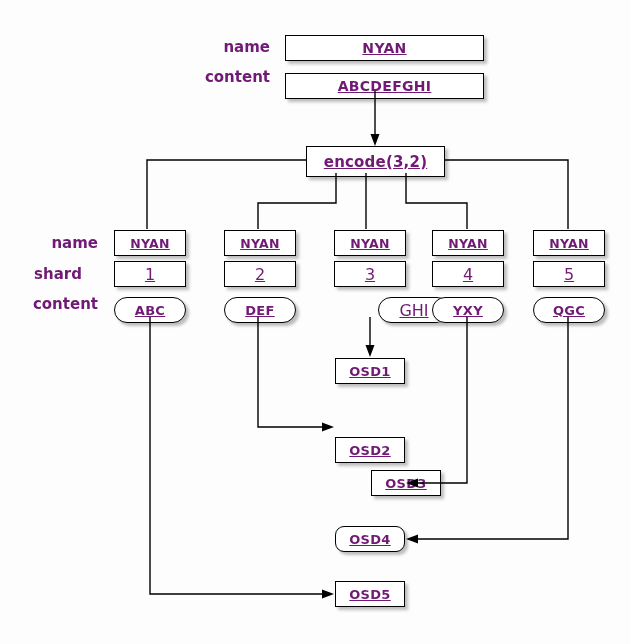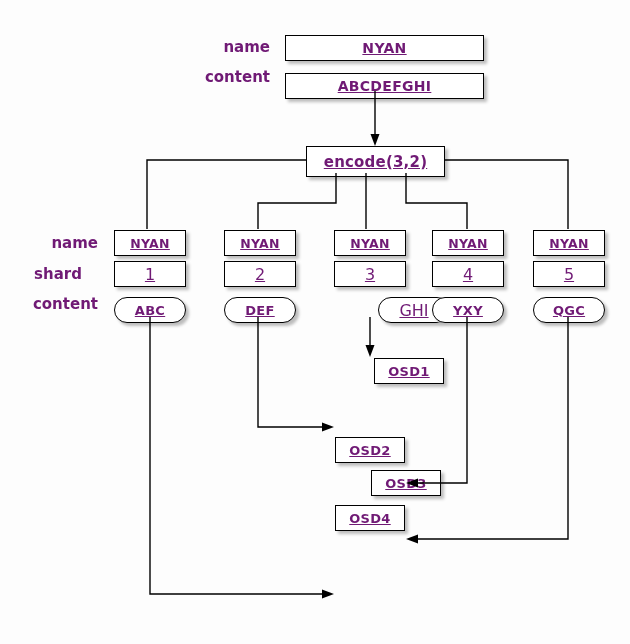--- a/index.html
+++ b/index.html
@@ -96,24 +96,25 @@
     <div class="box row-shard" style="left:432px;">4</div>
     <div class="box row-content" style="left:432px;">YXY</div>
   </div>
 
   <div class="col" id="col-5">
     <div class="box row-name" style="left:533px;">NYAN</div>
     <div class="box row-shard" style="left:533px;">5</div>
     <div class="box row-content" style="left:533px;">QGC</div>
   </div>
 
-  <div class="box osd" style="top:358px;margin-left:39px;">OSD1</div>
+  <div class="box osd" style="top:358px;">OSD1</div>
   <div class="box osd" style="top:414px;margin-top:23px;">OSD2</div>
   <div class="box osd" style="top:470px;margin-left:36px;">OSD3</div>
-  <div class="box osd" style="top:505px;">OSD4</div>
+  <div class="box osd" style="top:526px;border-radius:9px;">OSD4</div>
+  <div class="box osd" style="top:581px;">OSD5</div>
 
   <svg id="svg-connectors" viewBox="0 0 630 644" xmlns="http://www.w3.org/2000/svg">
 
     <path d="M375 91 V135"></path>
     <polygon points="375,146 370.5,134 379.5,134"></polygon>
 
     <path d="M306 160 H147 V229"></path>
     <path d="M336 173 V203 H258 V229"></path>
     <path d="M366 173 V229"></path>
     <path d="M406 173 V203 H467 V229"></path>

